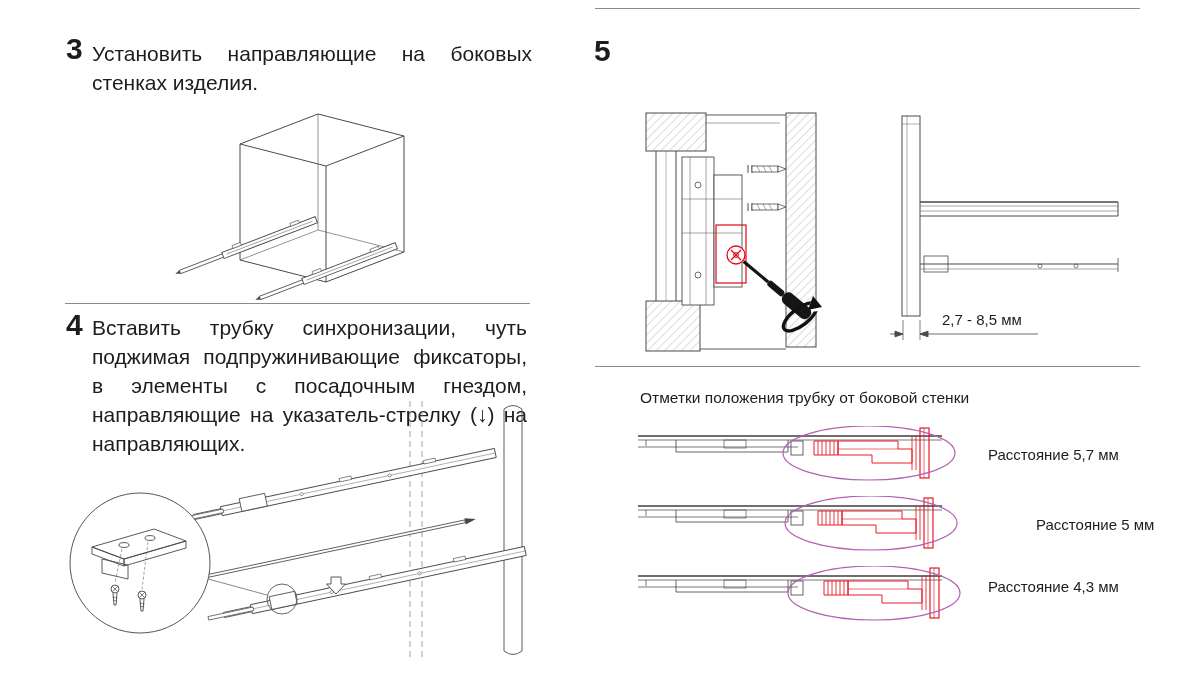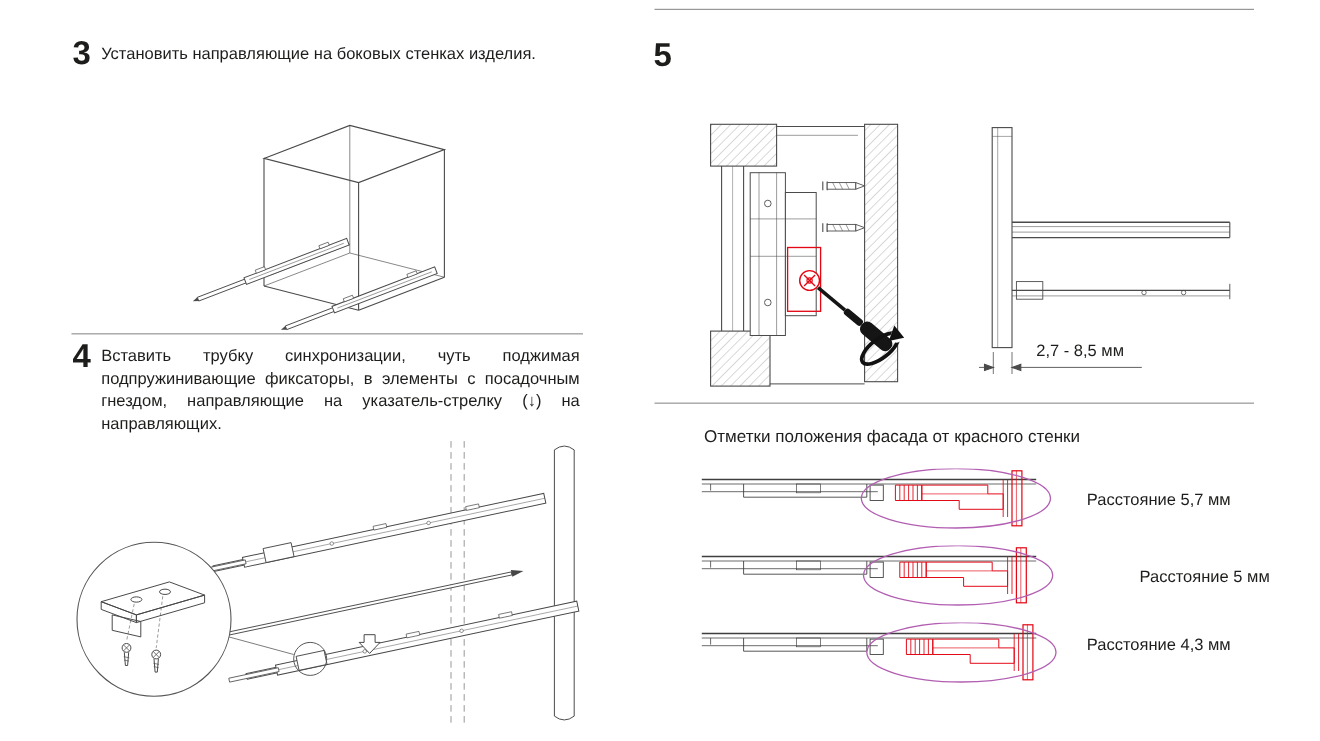--- a/index.html
+++ b/index.html
@@ -1,20 +1,20 @@
 <!DOCTYPE html>
 <html><head>
 <meta charset="utf-8">
 <style>
   *{margin:0;padding:0;box-sizing:border-box}
   body{background:#ffffff}
   .page{position:relative;width:1200px;height:674px;background:#fff;
         font-family:"Liberation Sans","DejaVu Sans",sans-serif;color:#1d1d1b;overflow:hidden}
   .step-num{position:absolute;font-size:30px;font-weight:700;line-height:1;color:#1d1d1b}
-  .step-text{position:absolute;font-size:15px;line-height:1.38;text-align:justify;color:#1d1d1b}
+  .step-text{position:absolute;font-size:21px;line-height:1.38;text-align:justify;color:#1d1d1b}
   .label{position:absolute;font-size:15px;white-space:nowrap;color:#1d1d1b}
   .heading{position:absolute;font-size:15.5px;white-space:nowrap;color:#1d1d1b}
   .rule{position:absolute;height:1px;background:#8c8c8c}
   .diag{position:absolute}
 </style>
 </head>
 <body>
 
 <div class="page">
 
@@ -229,21 +229,21 @@
       <line x1="31" y1="228" x2="148" y2="228" stroke-width="0.8"></line>
       <polygon points="13,228 5,225.2 5,230.8" fill="#4a4a4a"></polygon>
       <polygon points="30,228 38,225.2 38,230.8" fill="#4a4a4a"></polygon>
     </g>
   </svg>
 
   <div class="label" style="left:942px;top:311px">2,7 - 8,5 мм</div>
 
   <div class="rule" style="left:595px;top:366px;width:545px"></div>
 
-  <div class="heading" style="left:640px;top:389px">Отметки положения фасада от красного стенки</div>
+  <div class="heading" style="left:640px;top:389px">Отметки положения трубку от боковой стенки</div>
 
   <svg class="diag" style="left:636px;top:426px;width:340px;height:64px" viewBox="0 0 340 64">
     <use href="#railbase"></use>
     <use href="#redpart"></use>
     <ellipse cx="233" cy="27" rx="86" ry="27" fill="none" stroke="#b25fb2" stroke-width="1.2"></ellipse>
   </svg>
   <div class="label" style="left:988px;top:446px">Расстояние 5,7 мм</div>
 
   <svg class="diag" style="left:636px;top:496px;width:340px;height:64px" viewBox="0 0 340 64">
     <use href="#railbase"></use>

